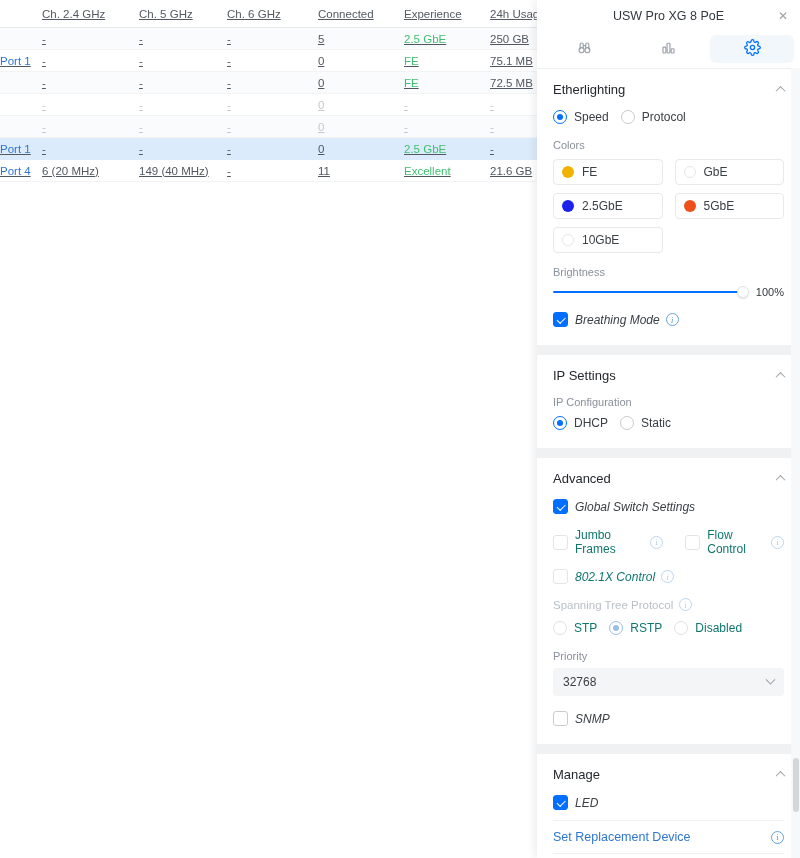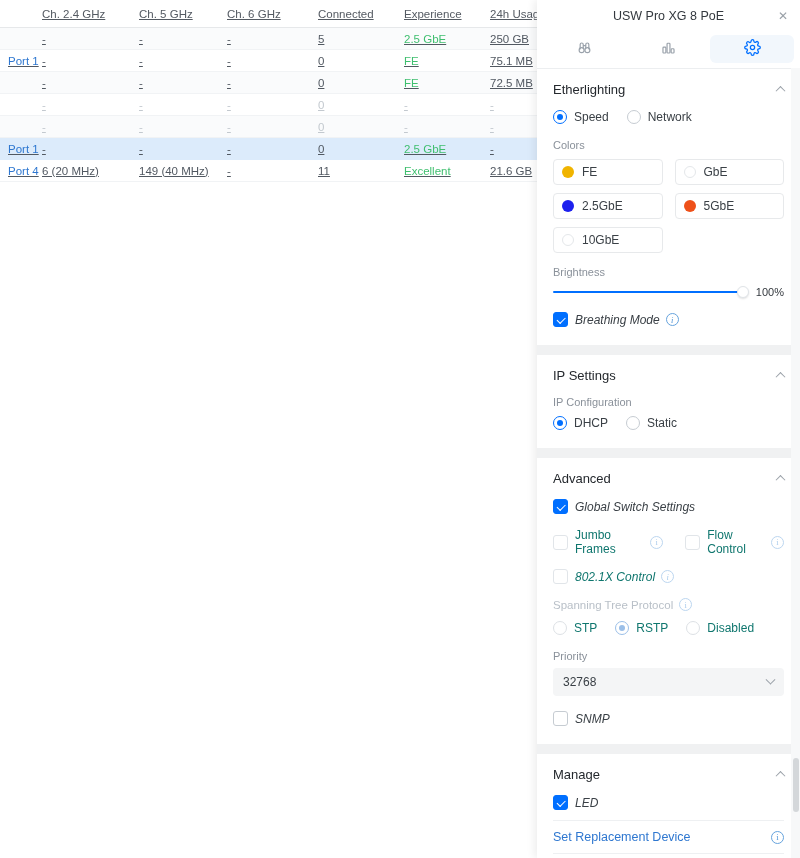--- a/index.html
+++ b/index.html
@@ -7,21 +7,21 @@
     font-family:"Liberation Sans", sans-serif; }
   .stage { position:relative; width:800px; height:858px; background:#fff; }
 
   
   .table-area { position:absolute; left:0; top:0; width:800px; }
   .thead, .trow { display:grid; grid-template-columns:42px 97px 88px 91px 86px 86px 1fr;
     align-items:center;text-decoration:underline; }
   .thead { height:28px; border-bottom:1px solid #e6e8ea; color:#545a62; font-size:11.5px; }
   .trow { height:22px; border-bottom:1px solid #f1f3f5; font-size:11.5px; color:#515861; }
   .cell { white-space:nowrap; overflow:hidden; }
-  .cell.port { padding-left:8px; color:#2e77d0; }
+  .cell.port { color:#2e77d0; }
   .trow .exp { color:#3fbf6f; }
   .trow.striped { background:#fafbfc; }
   .trow.dim, .trow.dim .exp, .trow.dim .cell.port { color:#c3c9cf; }
   .trow.selected { background:#dcebfb; border-bottom:1px solid #dcebfb; }
 
   
   .panel { position:absolute; left:537px; top:0; width:263px; height:858px; z-index:2;
     background:#f0f1f2; box-shadow:-3px 0 8px rgba(0,0,0,.07); overflow:hidden; }
   .p-header { position:relative; height:32px; background:#fff; display:flex;
     align-items:center; justify-content:center; }
@@ -39,21 +39,21 @@
   .sec-head { display:flex; align-items:center; justify-content:space-between; margin-bottom:13px; cursor:pointer; }
   .sec-title { font-size:13px; color:#24282d; font-weight:500; }
   .chev { width:7px; height:7px; border-left:1.5px solid #9aa1a8; border-top:1.5px solid #9aa1a8;
     display:inline-block; }
   .chev.up { transform:rotate(45deg) translate(1px,1px); }
   .chev.down { transform:rotate(225deg) translate(2px,2px); }
 
   .small-label { font-size:11px; color:#8a919a; margin-bottom:8px; }
 
   
-  .opt-row { display:flex; align-items:center; gap:18px; margin-bottom:15px; }
+  .opt-row { display:flex; align-items:center; gap:12px; margin-bottom:15px; }
   .radio, .check { display:inline-flex; align-items:center; gap:7px; font-size:12px;
     color:#3a4046; cursor:pointer; }
   .rdot { position:relative; width:14px; height:14px; border-radius:50%;
     border:1px solid #c6ccd2; background:#fff; flex:none; }
   .rdot.checked { border-color:#006fff; }
   .rdot.checked::after { content:""; position:absolute; left:3px; top:3px; width:6px; height:6px;
     border-radius:50%; background:#006fff; }
   .disabled .rdot { border-color:#dde1e5; }
   .disabled .rdot.checked { border-color:#9bbfe8; }
   .disabled .rdot.checked::after { background:#9bbfe8; }
@@ -231,21 +231,21 @@
         <span class="sec-title">Etherlighting</span>
         <span class="chev up"></span>
       </div>
       <div class="opt-row">
         <label class="radio">
           <span class="rdot checked"></span>
           <span>Speed</span>
         </label>
         <label class="radio">
           <span class="rdot"></span>
-          <span>Network</span>
+          <span>Protocol</span>
         </label>
       </div>
       <div class="small-label">Colors</div>
       <div class="chip-grid">
         <div class="chip">
           <span class="dot swatch-0"></span>
           <span>FE</span>
         </div>
         <div class="chip">
           <span class="dot swatch-1"></span>

